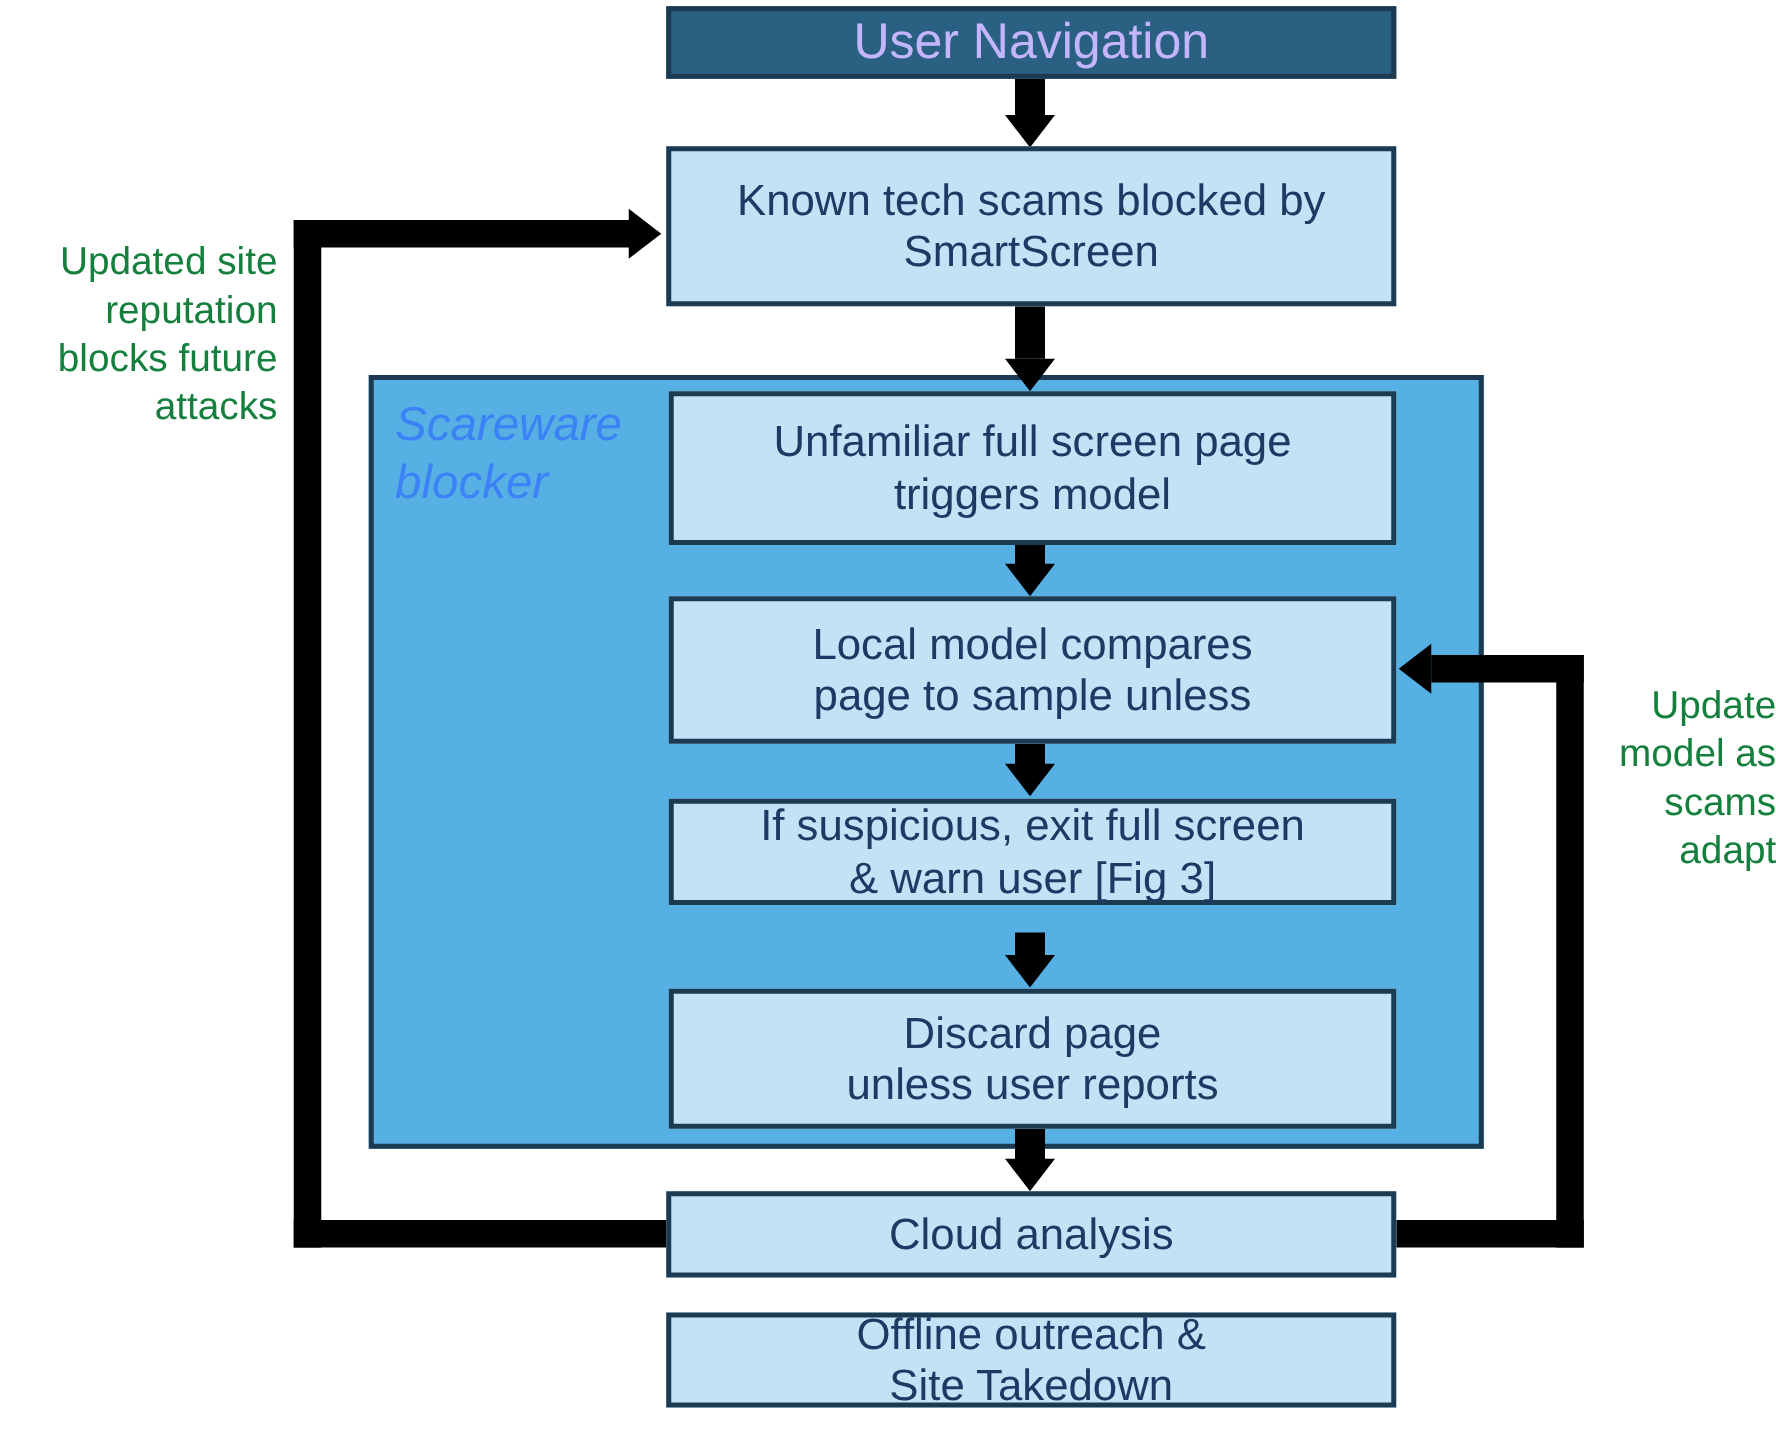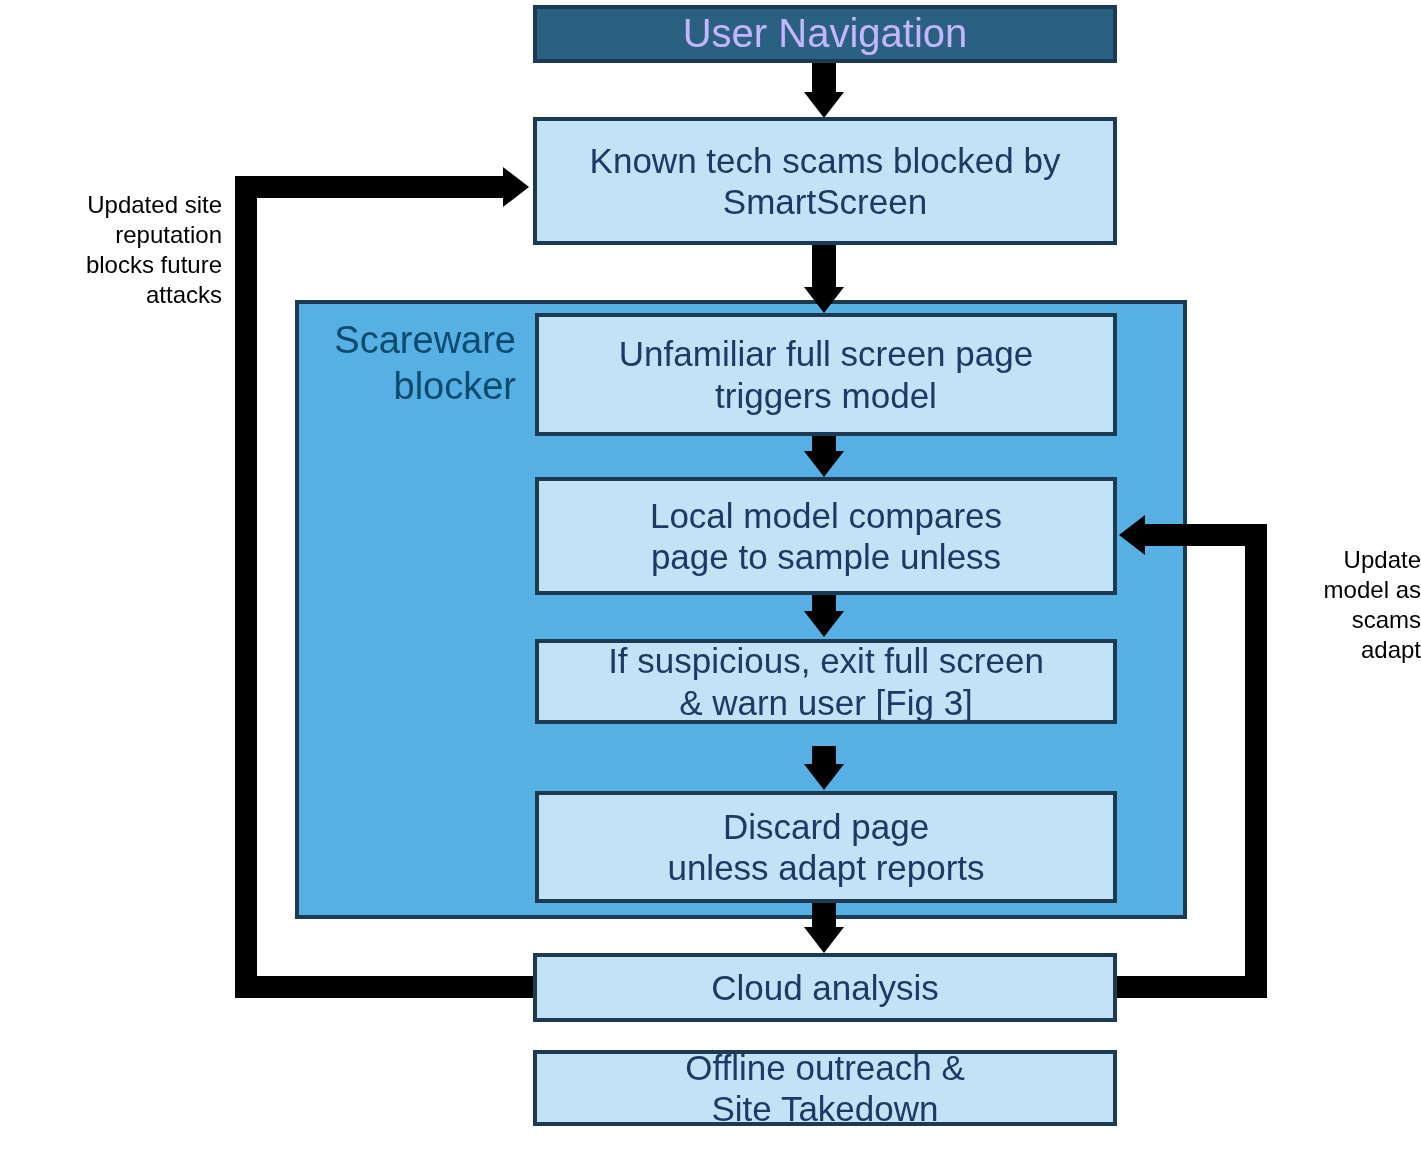--- a/index.html
+++ b/index.html
@@ -42,31 +42,32 @@
 
   .group-container {
     position: absolute;
     box-sizing: border-box;
     border: 4px solid #1C3B52;
     background: #57B0E3;
   }
 
   .group-label {
     position: absolute;
-    color: #0c4a6e;
+    color: #3b82f6;
     font-size: 38px;
     line-height: 1.2;
     white-space: pre-line;
-    text-align: right;
+    text-align: left;
+    font-style: italic;
   }
 
   .note {
     position: absolute;
-    color: #000000;
-    font-size: 24px;
+    color: #15803d;
+    font-size: 31px;
     line-height: 1.25;
     white-space: pre-line;
   }
   .note-right-align { text-align: right; }
   .note-left-align  { text-align: right; }
 
   
   .seg {
     position: absolute;
     background: #000000;
@@ -139,21 +140,21 @@
   <div class="box box-light" style="left:533px; top:117px; width:584px; height:128px;">Known tech scams blocked by
 SmartScreen</div>
 
   <div class="box box-light" style="left:535px; top:477px; width:582px; height:118px;">Local model compares
 page to sample unless</div>
 
   <div class="box box-light" style="left:535px; top:639px; width:582px; height:85px;">If suspicious, exit full screen
 &amp; warn user [Fig 3]</div>
 
   <div class="box box-light" style="left:535px; top:791px; width:582px; height:112px;">Discard page
-unless adapt reports</div>
+unless user reports</div>
 
   <div class="box box-light" style="left:533px; top:953px; width:584px; height:69px;">Cloud analysis</div>
 
   <div class="box box-light" style="left:533px; top:1050px; width:584px; height:76px;">Offline outreach &amp;
 Site Takedown</div>
 
   <div class="note note-right-align" style="left:0px; top:190px; width:222px;">Updated site
 reputation
 blocks future
 attacks</div>

